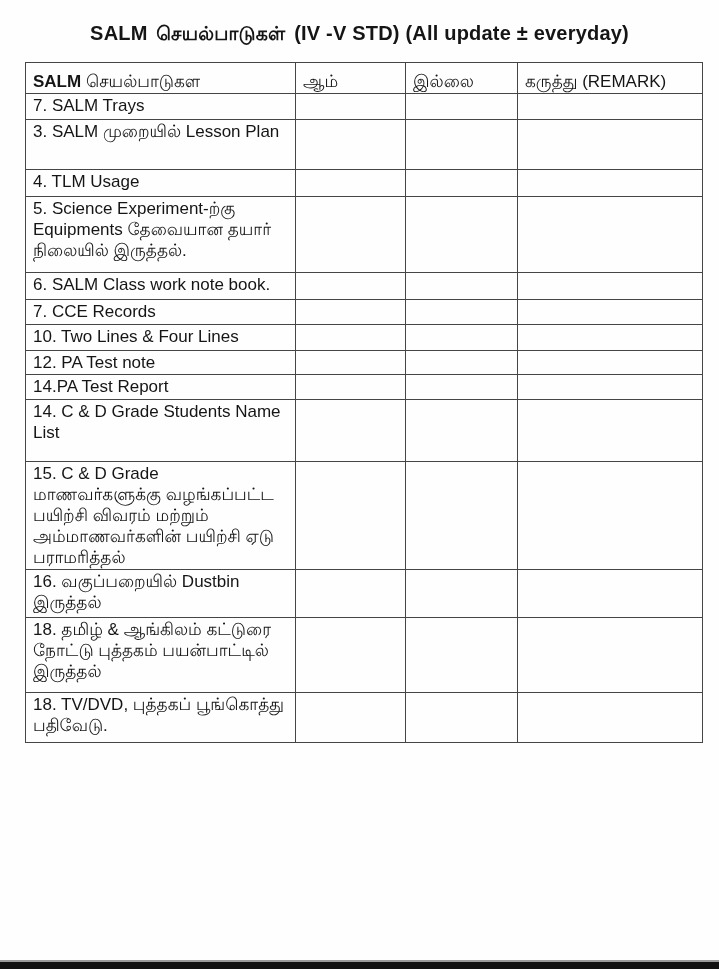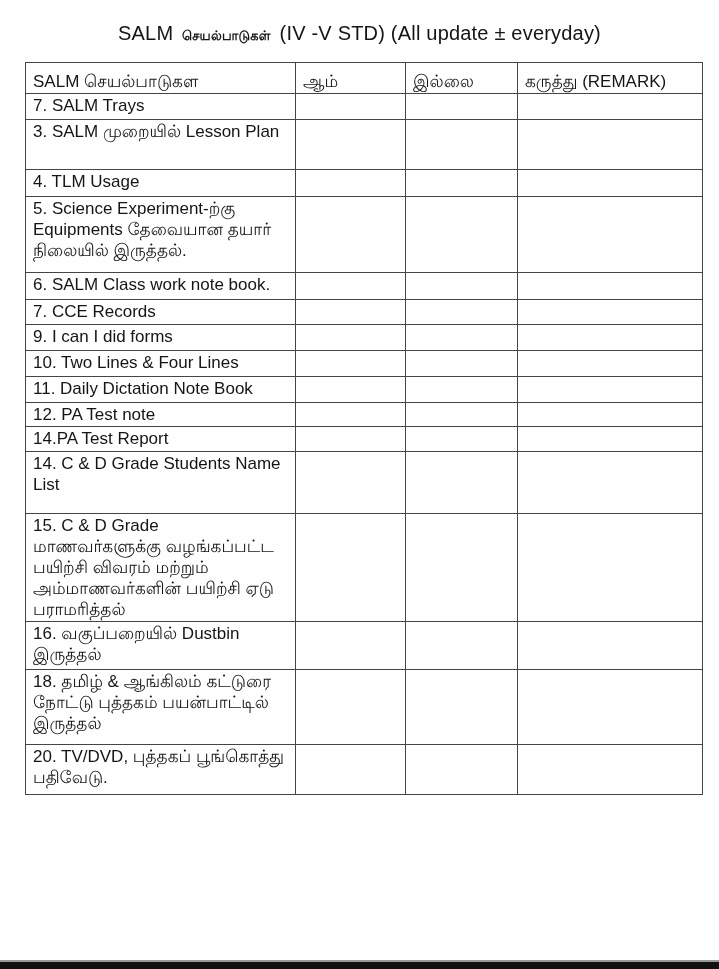--- a/index.html
+++ b/index.html
@@ -20,21 +20,21 @@
     position: absolute; top: 22px; left: 0;
     width: 719px;
     text-align: center;
     font-size: 20px;
     font-weight: 700;
     letter-spacing: 0.2px;
     white-space: nowrap;
   }
   .doc-title .tamil-part {
     font-weight: 600;
-    font-size: 13px;
+    font-size: 19px;
     padding: 0 3px;
   }
   table.checklist {
     position: absolute; left: 25px; top: 62px;
     width: 677px;
     border-collapse: collapse;
     table-layout: fixed;
   }
   table.checklist th, table.checklist td {
     border: 1.6px solid #454545;
@@ -43,21 +43,21 @@
     line-height: 21px;
     text-align: left;
     vertical-align: top;
     font-weight: 400;
     overflow: hidden;
   }
   table.checklist th {
     vertical-align: middle;
     padding-top: 8px;
   }
-  .b { font-weight: 400; }
+  .b { font-weight: 700; }
   .bottom-bar {
     position: absolute; left: 0; bottom: 0;
     width: 719px; height: 7px;
     border-top: 2px solid #9a9a9a;
   }
 </style>
 </head>
 <body>
 
 <div class="page">
@@ -117,33 +117,21 @@
         <td></td>
         <td></td>
       </tr>
       <tr style="height:25px">
         <td>7.  CCE Records</td>
         <td></td>
         <td></td>
         <td></td>
       </tr>
       <tr style="height:26px">
-        <td>9.  I can I did forms</td>
-        <td></td>
-        <td></td>
-        <td></td>
-      </tr>
-      <tr style="height:26px">
         <td>10. Two Lines &amp; Four Lines</td>
-        <td></td>
-        <td></td>
-        <td></td>
-      </tr>
-      <tr style="height:26px">
-        <td>11. Daily Dictation Note Book</td>
         <td></td>
         <td></td>
         <td></td>
       </tr>
       <tr style="height:24px">
         <td>12. PA Test note</td>
         <td></td>
         <td></td>
         <td></td>
       </tr>
@@ -171,21 +159,21 @@
         <td></td>
         <td></td>
       </tr>
       <tr style="height:75px">
         <td>18. தமிழ் &amp; ஆங்கிலம் கட்டுரை நோட்டு புத்தகம் பயன்பாட்டில் இருத்தல்</td>
         <td></td>
         <td></td>
         <td></td>
       </tr>
       <tr style="height:50px">
-        <td>20. TV/DVD, புத்தகப் பூங்கொத்து பதிவேடு.</td>
+        <td>18. TV/DVD, புத்தகப் பூங்கொத்து பதிவேடு.</td>
         <td></td>
         <td></td>
         <td></td>
       </tr>
     </tbody>
   </table>
 
   <div class="bottom-bar" style="background: rgb(17, 17, 17);"></div>
 </div>
 

